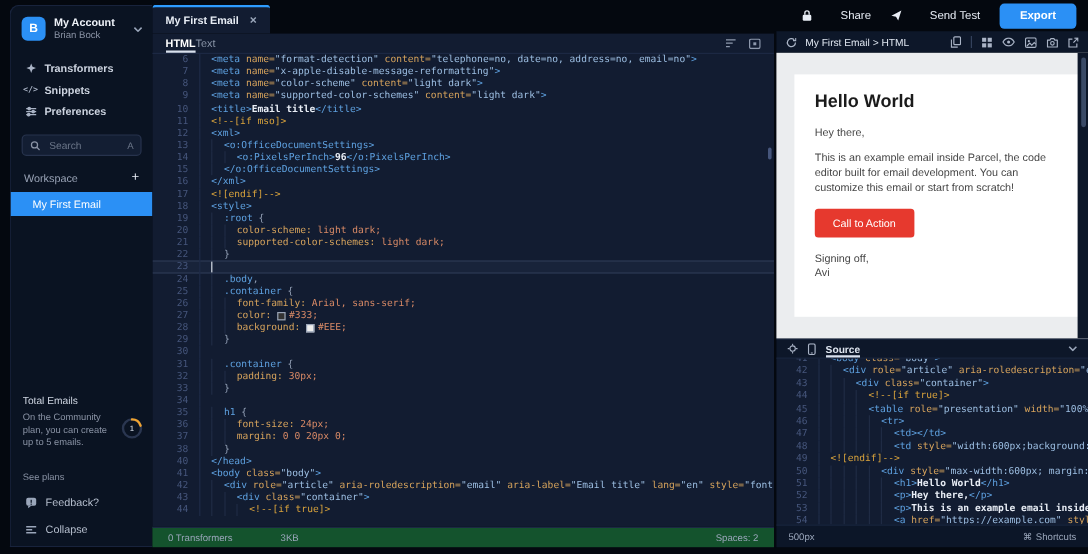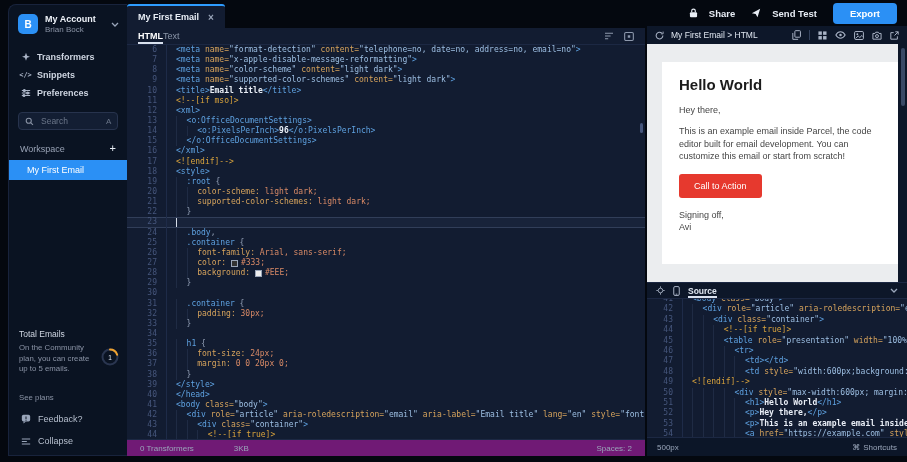--- a/index.html
+++ b/index.html
@@ -3,21 +3,21 @@
 <meta charset="utf-8">
 <style>
   html,body{margin:0;padding:0}
   body{width:907px;height:462px;background:#04080f;overflow:hidden;position:relative;
        font-family:"Liberation Sans",sans-serif;color:#c8d0de;-webkit-font-smoothing:antialiased}
   .mono{font-family:"DejaVu Sans Mono",monospace}
 
   
   .topbar{position:absolute;top:0;left:645px;right:0;height:26px;display:flex;align-items:center;
           justify-content:flex-end;gap:16px;padding-right:10px;z-index:5}
-  .top-action{display:flex;align-items:center;gap:11px;color:#e8edf5;font-size:9.5px;font-weight:bold;cursor:pointer}
+  .top-action{display:flex;align-items:center;gap:23px;color:#e8edf5;font-size:9.5px;font-weight:normal;cursor:pointer}
   .export-btn{background:#2b90f5;color:#fff;font-size:9.5px;font-weight:bold;padding:5px 17px;
               border-radius:4px;border:none;cursor:pointer}
 
   
   .sidebar{position:absolute;left:8px;top:4px;width:119px;bottom:6px;background:#0a1322;
            border:1px solid #18233c;border-right:none;border-radius:8px 0 0 0;
            display:flex;flex-direction:column;box-sizing:border-box}
   .account{display:flex;align-items:center;gap:7px;padding:9px 8px 8px 9px}
   .avatar{width:20px;height:20px;border-radius:5px;background:#2b90f5;color:#fff;font-size:10px;
           font-weight:bold;display:flex;align-items:center;justify-content:center;flex:none}
@@ -65,21 +65,21 @@
              box-shadow:inset 0 1px 0 rgba(140,160,200,.22),inset 0 -1px 0 rgba(140,160,200,.22)}
   .ln{width:30px;text-align:right;padding-right:9px;color:#46567c;flex:none}
   .codetxt{border-left:1px solid #1e2b48;padding-left:9px;display:flex;align-items:stretch;min-width:0}
   .ig{width:9.6px;flex:none;border-left:1px solid rgba(125,150,200,.13)}
   .tk-tag{color:#5ea1e0}.tk-attr{color:#d6a35c}.tk-str{color:#9dbfe3}
   .tk-txt{color:#e9eef6;font-weight:bold}.tk-com{color:#d9a33c}
   .tk-val{color:#d98a66}.tk-pun{color:#93a0b6}
   .sw{width:7px;height:7px;align-self:center;margin-right:3px;border:1px solid #9aa5b8;flex:none;box-sizing:border-box}
   .cursor{width:1px;background:#d7dee9;margin:1px 0;flex:none}
   .edscroll{position:absolute;right:2px;top:78px;width:3px;height:10px;background:#46567c;border-radius:2px}
-  .statusbar{height:16px;background:#701a75;border-top:1px solid #1c2843;display:flex;align-items:center;
+  .statusbar{height:16px;background:#14532d;border-top:1px solid #1c2843;display:flex;align-items:center;
              font-size:8px;color:#9aa6ba;padding:0 13px;flex:none}
   .statusbar .gap{width:40px}
   .status-right{margin-left:auto}
 
   
   .rightpanel{position:absolute;left:645px;top:26px;right:0;bottom:6px;display:flex;flex-direction:column;
               border-left:2px solid #04080f;box-sizing:border-box}
   .pv-header{height:18px;background:#0d1729;display:flex;align-items:center;gap:7px;padding:0 8px;
              font-size:8.5px;font-weight:400;color:#dfe6f0;flex:none}
   .pv-icons{margin-left:auto;display:flex;gap:8px;align-items:center;color:#aab4c6}
@@ -274,21 +274,20 @@
         <div class="cl"><span class="ln">29</span><span class="codetxt"><span class="ig"></span><span class="tk-pun">}</span></span></div>
         <div class="cl"><span class="ln">30</span><span class="codetxt"></span></div>
         <div class="cl"><span class="ln">31</span><span class="codetxt"><span class="ig"></span><span class="tk-tag">.container </span><span class="tk-pun">{</span></span></div>
         <div class="cl"><span class="ln">32</span><span class="codetxt"><span class="ig"></span><span class="ig"></span><span class="tk-attr">padding: </span><span class="tk-val">30px;</span></span></div>
         <div class="cl"><span class="ln">33</span><span class="codetxt"><span class="ig"></span><span class="tk-pun">}</span></span></div>
         <div class="cl"><span class="ln">34</span><span class="codetxt"></span></div>
         <div class="cl"><span class="ln">35</span><span class="codetxt"><span class="ig"></span><span class="tk-tag">h1 </span><span class="tk-pun">{</span></span></div>
         <div class="cl"><span class="ln">36</span><span class="codetxt"><span class="ig"></span><span class="ig"></span><span class="tk-attr">font-size: </span><span class="tk-val">24px;</span></span></div>
         <div class="cl"><span class="ln">37</span><span class="codetxt"><span class="ig"></span><span class="ig"></span><span class="tk-attr">margin: </span><span class="tk-val">0 0 20px 0;</span></span></div>
         <div class="cl"><span class="ln">38</span><span class="codetxt"><span class="ig"></span><span class="tk-pun">}</span></span></div>
-        <div class="cl"><span class="ln">39</span><span class="codetxt"><span class="tk-tag">&lt;/style&gt;</span></span></div>
         <div class="cl"><span class="ln">40</span><span class="codetxt"><span class="tk-tag">&lt;/head&gt;</span></span></div>
         <div class="cl"><span class="ln">41</span><span class="codetxt"><span class="tk-tag">&lt;body</span><span class="tk-attr"> class=</span><span class="tk-str">"body"</span><span class="tk-tag">&gt;</span></span></div>
         <div class="cl"><span class="ln">42</span><span class="codetxt"><span class="ig"></span><span class="tk-tag">&lt;div</span><span class="tk-attr"> role=</span><span class="tk-str">"article"</span><span class="tk-attr"> aria-roledescription=</span><span class="tk-str">"email"</span><span class="tk-attr"> aria-label=</span><span class="tk-str">"Email title"</span><span class="tk-attr"> lang=</span><span class="tk-str">"en"</span><span class="tk-attr"> style=</span><span class="tk-str">"font-size:1rem</span></span></div>
         <div class="cl"><span class="ln">43</span><span class="codetxt"><span class="ig"></span><span class="ig"></span><span class="tk-tag">&lt;div</span><span class="tk-attr"> class=</span><span class="tk-str">"container"</span><span class="tk-tag">&gt;</span></span></div>
         <div class="cl"><span class="ln">44</span><span class="codetxt"><span class="ig"></span><span class="ig"></span><span class="ig"></span><span class="tk-com">&lt;!--[if true]&gt;</span></span></div>
       </div>
     <div class="edscroll"></div>
   </div>
   <div class="statusbar">
     <span>0 Transformers</span>

